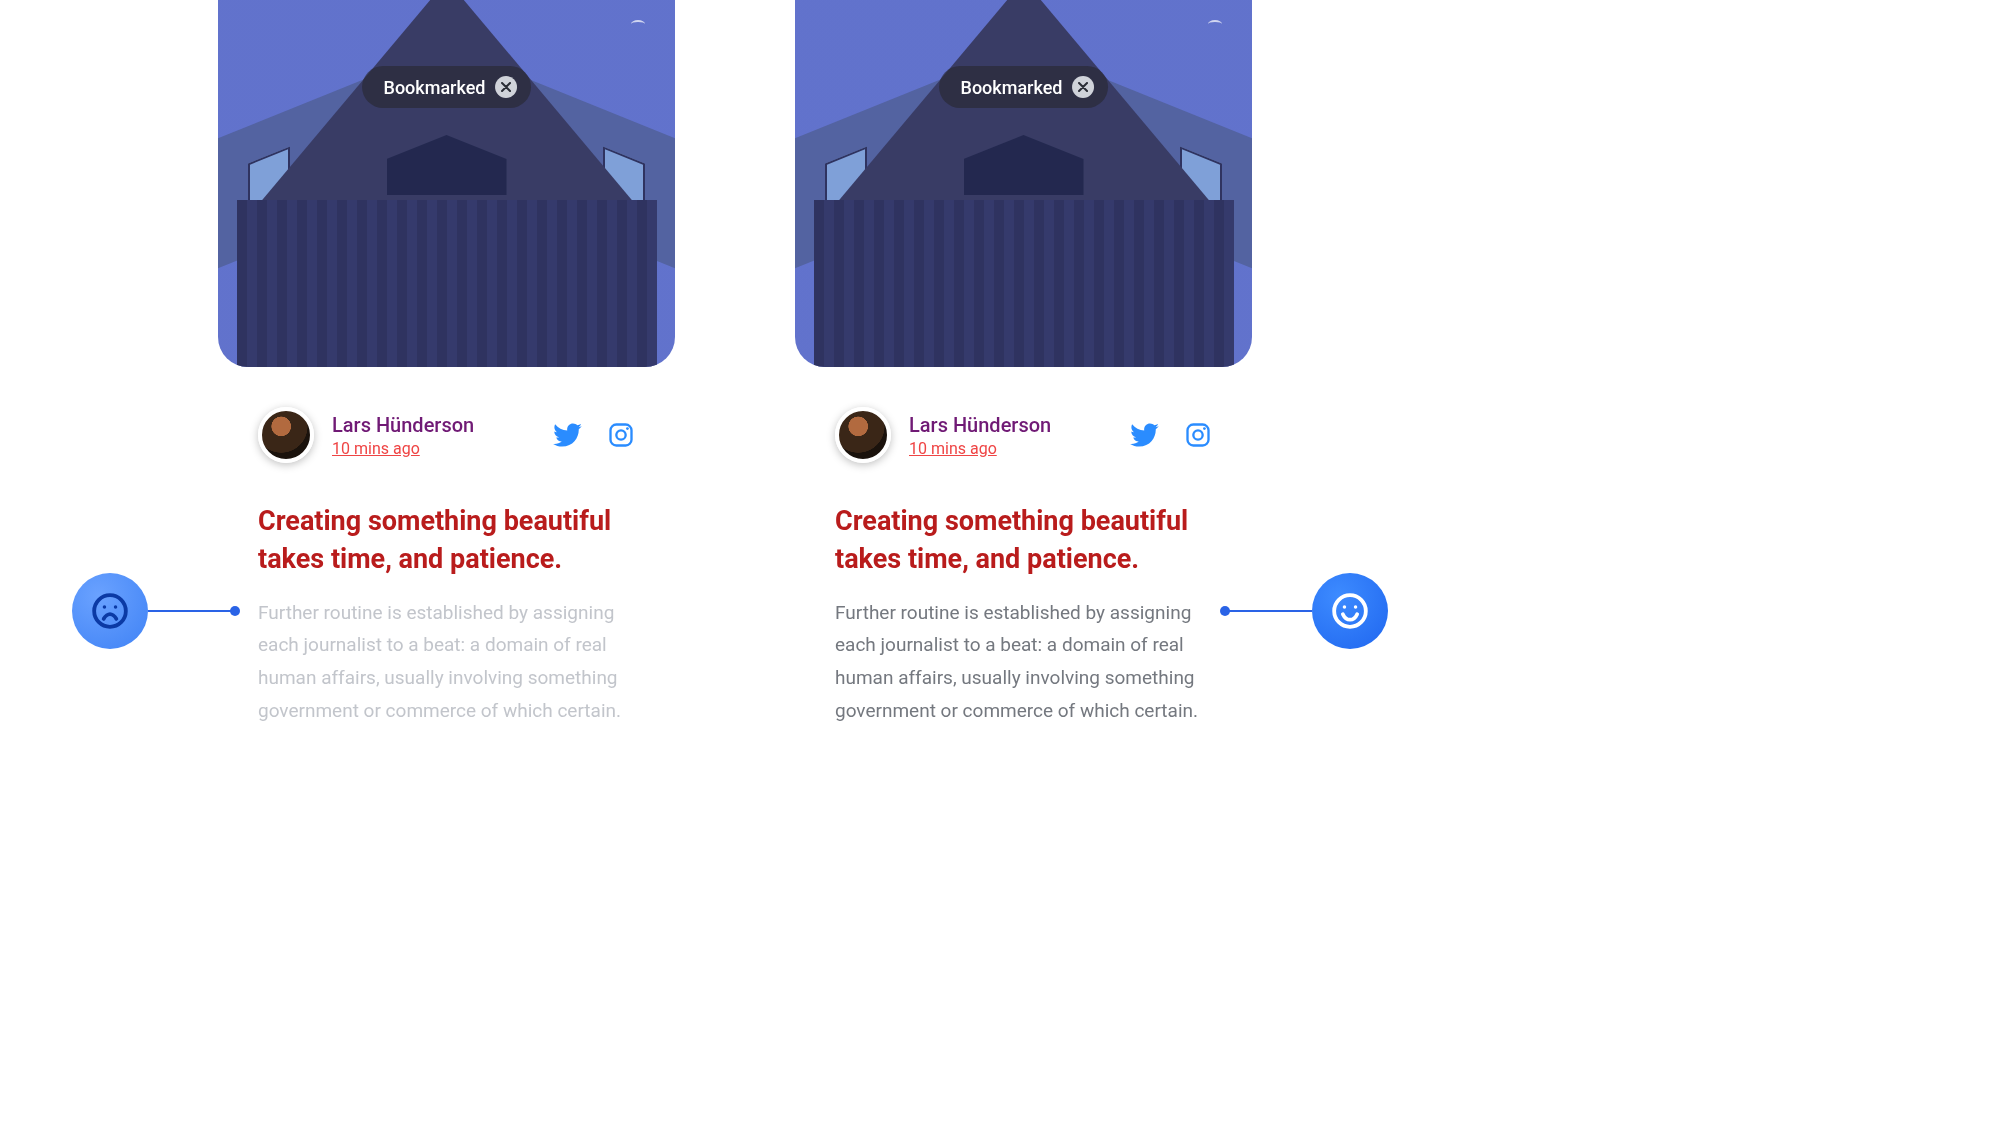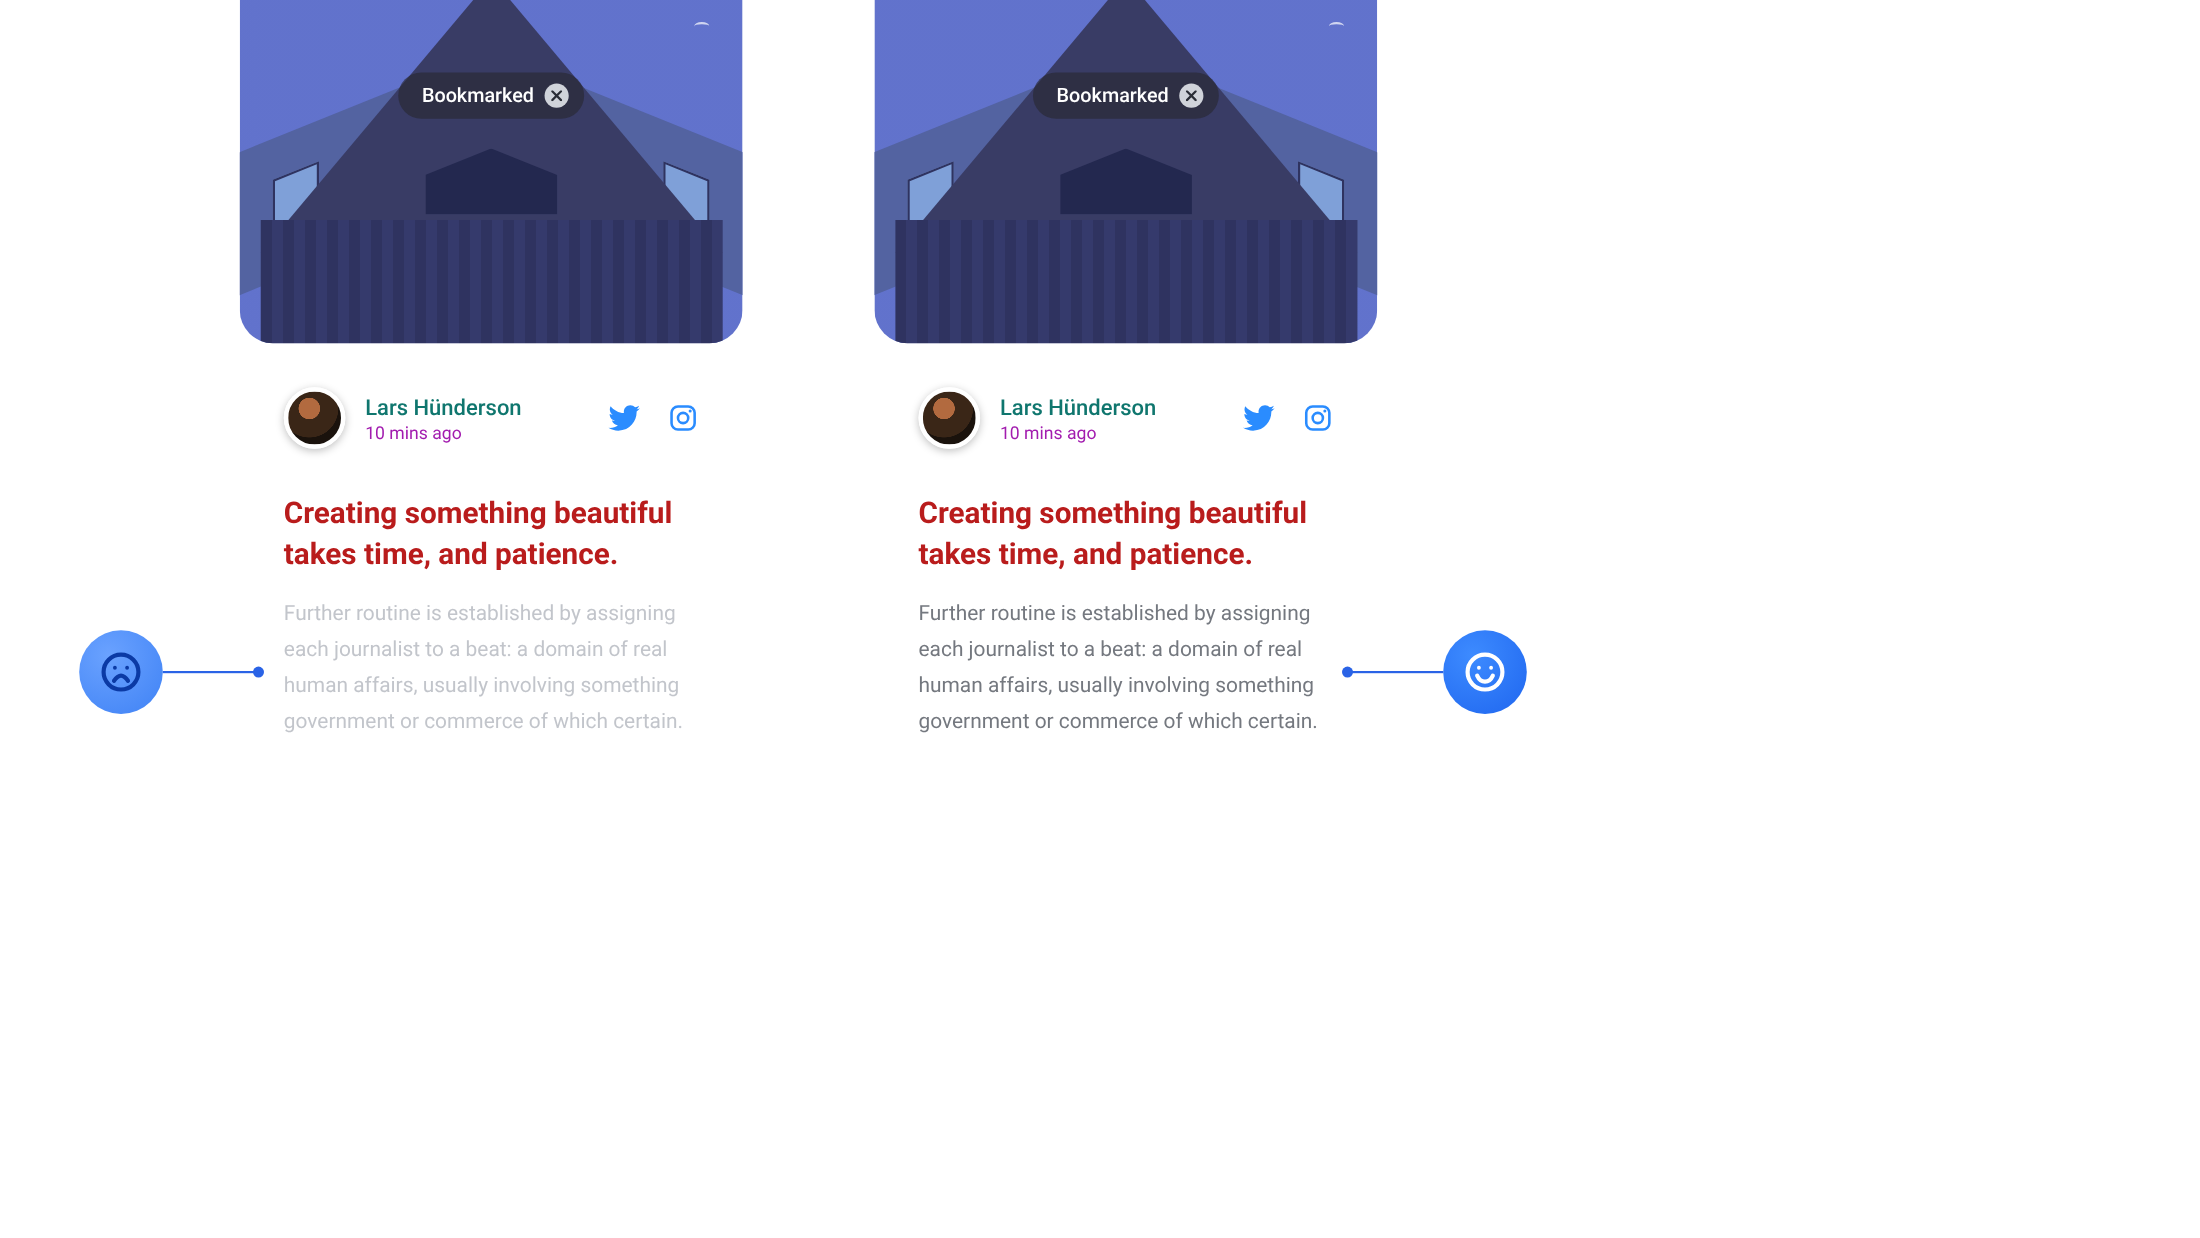--- a/index.html
+++ b/index.html
@@ -17,21 +17,21 @@
     padding: 0 218px;
     height: 100%;
   }
   .card {
     width: 457px;
     display: flex;
     flex-direction: column;
   }
   .hero {
     width: 457px;
-    height: 312px;
+    height: 367px;
     border-radius: 0 0 30px 30px;
     position: relative;
     overflow: hidden;
     background: linear-gradient(rgba(64,72,200,0.55), rgba(64,72,200,0.55)), #8aa6d1;
   }
   
   .house-roof-main {
     position: absolute;
     left: 50%;
     top: -20px;
@@ -125,27 +125,28 @@
     width: 56px; height: 56px;
     border-radius: 50%;
     border: 4px solid #fff;
     box-shadow: 0 2px 8px rgba(0,0,0,.25);
     background: radial-gradient(circle at 40% 32%, #b26a3f 0 22%, #3a2617 23% 60%, #1a120c 61% 100%);
   }
   .author-text { flex: 1; }
   .author-name {
     font-size: 20px;
     font-weight: 500;
-    color: #0f766e;
+    color: #701a75;
   }
   .author-time {
     font-size: 16px;
-    color: #a21caf;
+    color: #ef4444;
     margin-top: 2px;
     cursor: pointer;
+    text-decoration: underline;
   }
   .social {
     display: flex;
     gap: 24px;
     align-items: center;
   }
   .social svg { display:block; }
 
   .content { padding: 0 40px; }
   .title {

